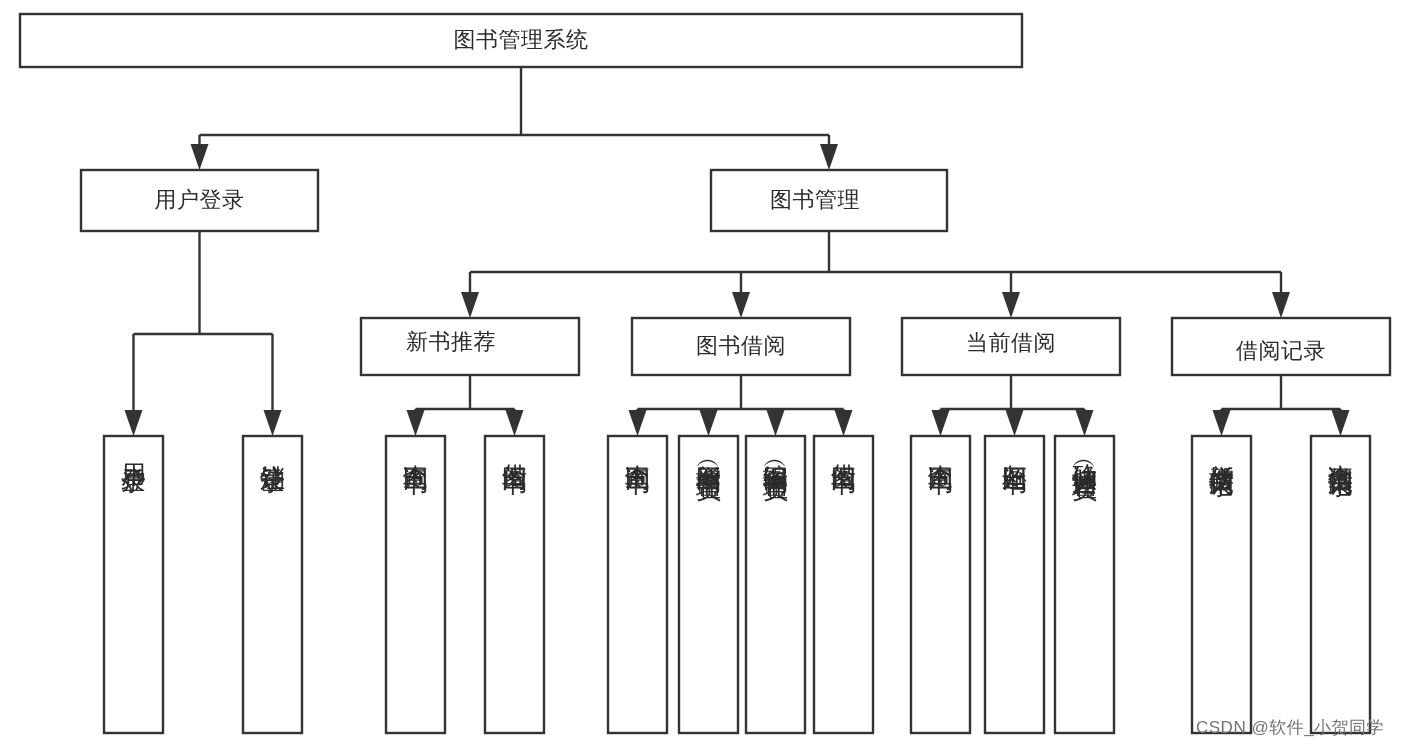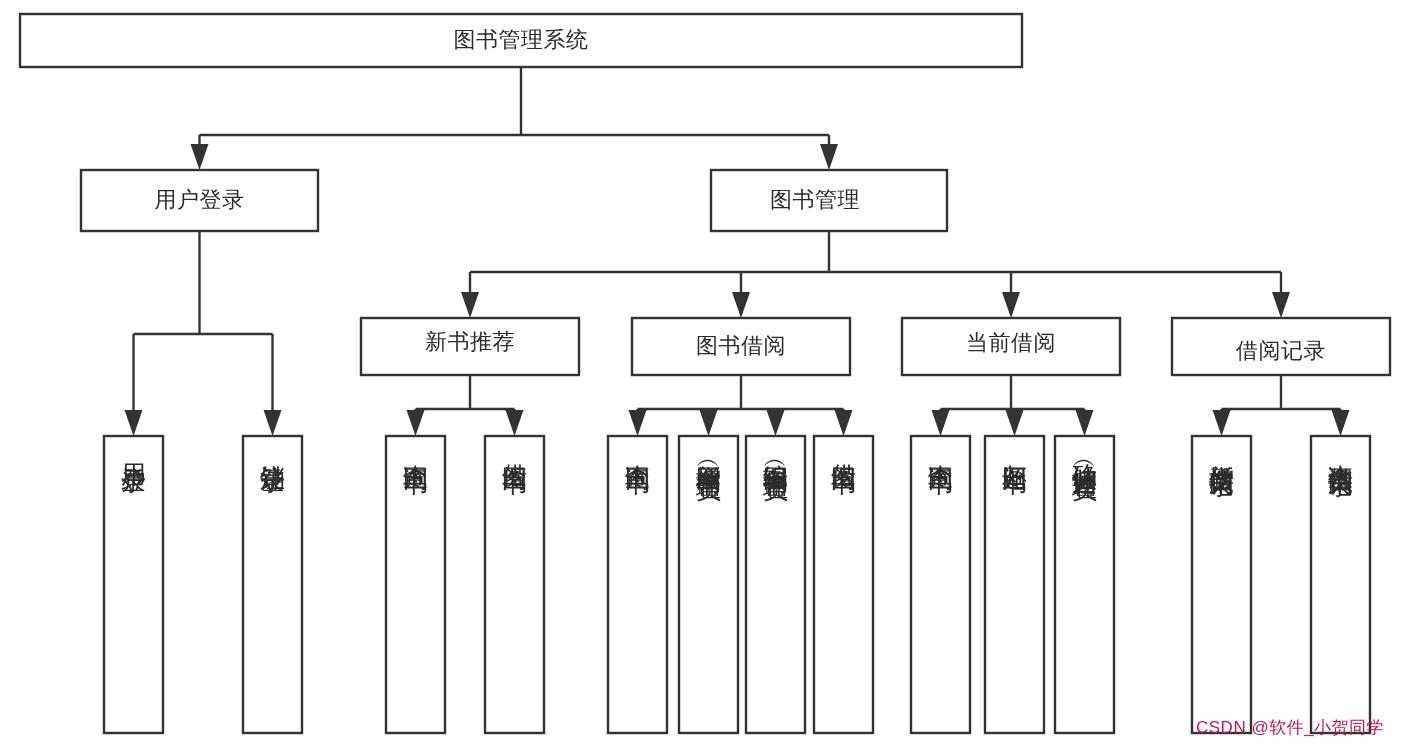--- a/index.html
+++ b/index.html
@@ -58,21 +58,21 @@
     writing-mode: vertical-rl;
     text-orientation: upright;
     font-size: 25px;
     line-height: 1.15;
     letter-spacing: 2px;
     justify-content: flex-start;
     padding-top: 8px;
   }
   .watermark {
     position: absolute;
-    color: #be185d;
+    color: #737373;
     font-size: 17px;
     font-family: "Liberation Sans", "DejaVu Sans", sans-serif;
     white-space: nowrap;
     letter-spacing: 0.5px;
   }
 </style>
 </head>
 <body>
 
 <div id="canvas">
@@ -153,21 +153,21 @@
         <rect x="1055" y="436" width="59" height="297" class="node-rect"></rect>
         <rect x="1192" y="436" width="59" height="297" class="node-rect"></rect>
         <rect x="1311" y="436" width="59" height="297" class="node-rect"></rect>
       </g>
   </svg>
 
   <div id="labels">
       <div class="node-label horiz" style="left: 20px; top: 14px; width: 1002px; height: 53px;">图书管理系统</div>
       <div class="node-label horiz" style="left: 81px; top: 170px; width: 237px; height: 61px;">用户登录</div>
       <div class="node-label horiz" style="left: 711px; top: 170px; width: 208px; height: 61px;">图书管理</div>
-      <div class="node-label horiz" style="left: 361px; top: 318px; width: 218px; height: 49px;">新书推荐</div>
+      <div class="node-label horiz" style="left: 342px; top: 318px; width: 218px; height: 49px;">新书推荐</div>
       <div class="node-label horiz" style="left: 632px; top: 318px; width: 218px; height: 57px;">图书借阅</div>
       <div class="node-label horiz" style="left: 902px; top: 318px; width: 218px; height: 51px;">当前借阅</div>
       <div class="node-label horiz" style="left: 1172px; top: 318px; width: 218px; height: 67px;">借阅记录</div>
       <div class="node-label vert" style="left: 104px; top: 436px; width: 59px; height: 297px;">用户登录</div>
       <div class="node-label vert" style="left: 243px; top: 436px; width: 59px; height: 297px;">注销登录</div>
       <div class="node-label vert" style="left: 386px; top: 436px; width: 59px; height: 297px;">查询图书</div>
       <div class="node-label vert" style="left: 485px; top: 436px; width: 59px; height: 297px;">借阅图书</div>
       <div class="node-label vert" style="left: 608px; top: 436px; width: 59px; height: 297px;">查询图书</div>
       <div class="node-label vert" style="left: 679px; top: 436px; width: 59px; height: 297px;">新增图书（管理员）</div>
       <div class="node-label vert" style="left: 746px; top: 436px; width: 59px; height: 297px;">编辑图书（管理员）</div>

